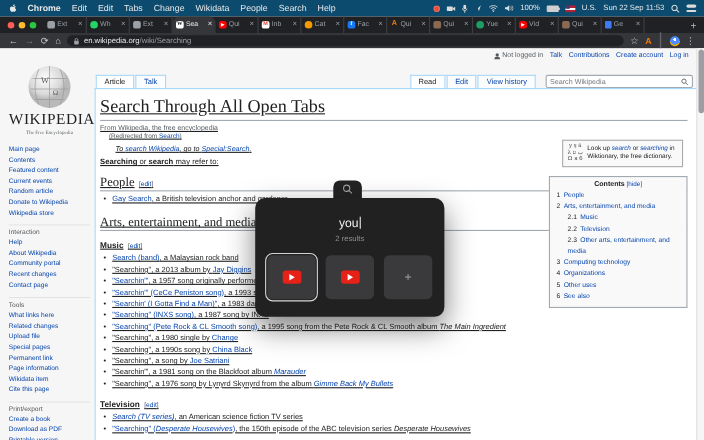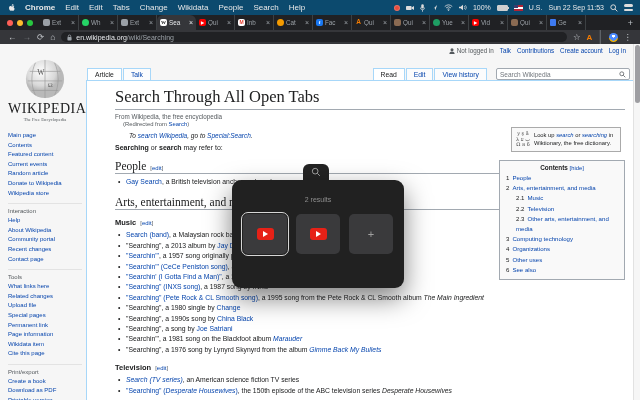--- a/index.html
+++ b/index.html
@@ -81,22 +81,22 @@
   .sidebar { position:absolute; left:0; top:14px; width:86px; padding:0 4px 0 8px; font-size:6px; }
   .wlogo { text-align:center; margin-bottom:9px; }
   .wlogo .wordmark { font-family:"Liberation Serif",serif; font-size:14px; letter-spacing:.5px; color:#202122; }
   .wlogo .tagline { font-family:"Liberation Serif",serif; font-size:4.6px; color:#54595d; }
   .snav .stitle { color:#54595d; margin:5px 0 2px; padding-top:4px; border-top:1px solid #e3e3e3;
     display:flex; justify-content:space-between; align-items:center; }
   .snav ul { list-style:none; }
   .snav li { line-height:9.6px; }
 
   .main { position:absolute; left:86px; right:7px; top:36px; bottom:0; background:#fff;
-    border:1px solid #a7d7f9; border-right:none; border-bottom:none; padding:6px 8px 0 28px;
-    font-size:6.8px; overflow:hidden; }
+    border:1px solid #a7d7f9; border-right:none; border-bottom:none; padding:6px 8px 0 4px;
+    font-size:6.8px; overflow:hidden;text-decoration:underline; }
   h1.fh { font-family:"Liberation Serif",serif; font-weight:normal; font-size:16.5px;
     border-bottom:1px solid #a2a9b1; padding-bottom:2px; margin-bottom:3px; }
   .subtitle { font-size:6.3px; color:#54595d; }
   .redirect { font-size:5.9px; color:#54595d; padding-left:8px; margin-top:1px; }
   .hatnote { font-style:italic; font-size:6.5px; margin:5px 0 5px 14px; }
   .lead { font-size:7px; margin:2px 0 7px; }
   .h2row { font-family:"Liberation Serif",serif; font-size:11.5px; border-bottom:1px solid #a2a9b1;
     margin:9px 0 3px; padding-bottom:1px; }
   .h3row { font-weight:bold; font-size:7.5px; margin:8px 0 3px; }
   .editsec { font-size:6px; font-family:"Liberation Sans",sans-serif; font-weight:normal;
@@ -476,20 +476,23 @@
   </div>
 
   <div class="overlay">
     <div class="ov-tab">
       <svg width="10" height="10" viewBox="0 0 12 12">
           <circle cx="5" cy="5" r="3.4" fill="none" stroke="#9a9a9a" stroke-width="1.2"></circle>
           <line x1="7.6" y1="7.6" x2="10.6" y2="10.6" stroke="#9a9a9a" stroke-width="1.2"></line>
         </svg>
     </div>
     <div class="ov-body">
+      <div>
+        <span class="ov-query">you</span><span class="ov-caret"></span>
+      </div>
       <div class="ov-results">2 results</div>
       <div class="ov-tiles" id="overlay-tiles">
           <div class="ov-tile sel">
             <span class="yt">
               <i></i>
             </span>
           </div>
           <div class="ov-tile">
             <span class="yt">
               <i></i>

